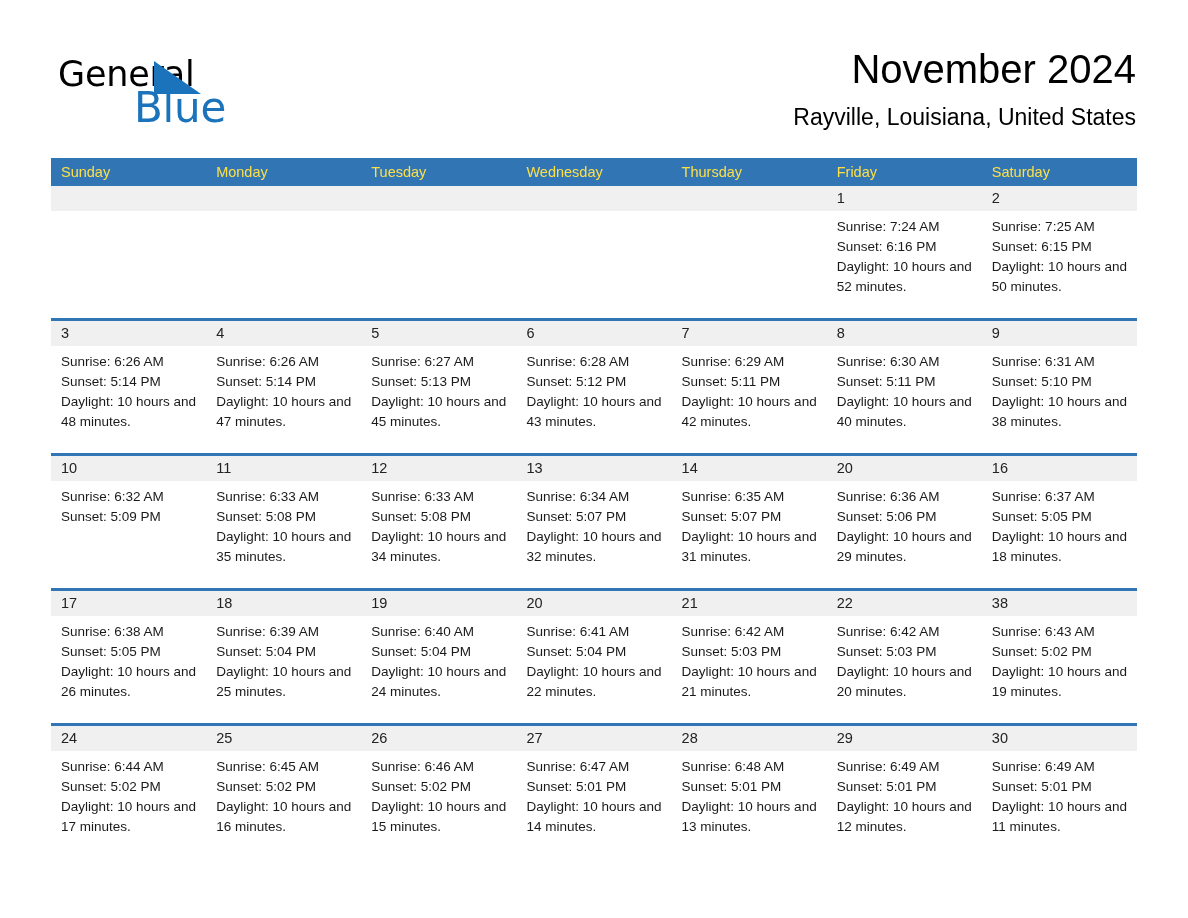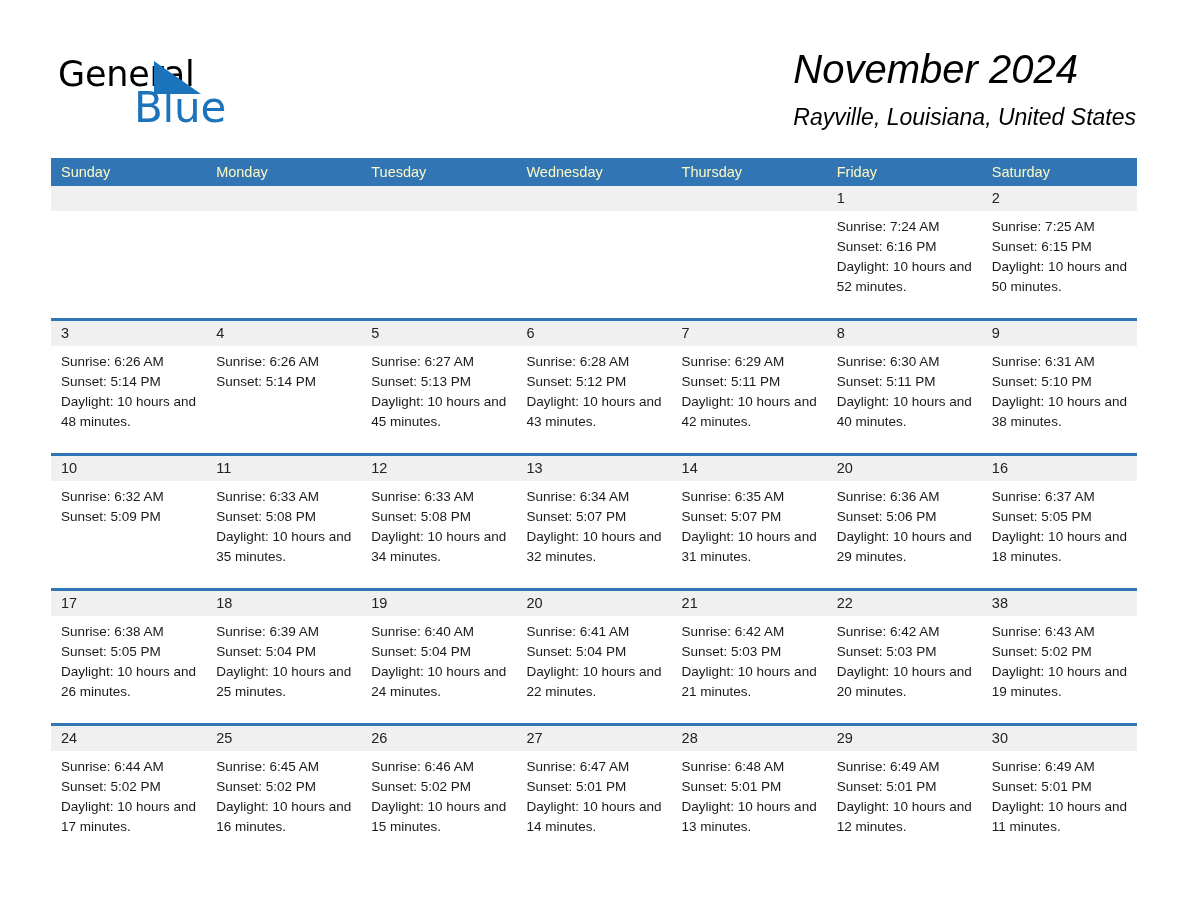--- a/index.html
+++ b/index.html
@@ -65,22 +65,21 @@
     letter-spacing: -0.2px;
     color: #1b74bb;
     font-family: "DejaVu Sans", sans-serif;
     font-weight: 400;
   }
 
   .title-block {
     position: absolute;
     right: 52px;
     top: 44px;
-    text-align: left;
-    font-style: italic;
+    text-align: right;
   }
   .month-title {
     font-size: 40px;
     line-height: 50px;
     font-weight: 400;
     color: #000000;
     white-space: nowrap;
   }
   .location {
     margin-top: 10px;
@@ -98,21 +97,21 @@
     top: 158px;
     width: 1086px;
   }
   .dow-row {
     display: flex;
     background: #3175b5;
     height: 28px;
   }
   .dow {
     flex: 1 1 0;
-    color: #fef9c3;
+    color: #fde047;
     font-size: 14.5px;
     line-height: 28px;
     padding-left: 10px;
     box-sizing: border-box;
     white-space: nowrap;
     overflow: hidden;
   }
   .week {
     display: flex;
     border-top: 3px solid #3175b5;
@@ -224,20 +223,21 @@
               <div>Sunrise: 6:26 AM</div>
               <div>Sunset: 5:14 PM</div>
               <div class="wrap">Daylight: 10 hours and 48 minutes.</div>
             </div>
           </div>
           <div class="cell">
             <div class="daynum">4</div>
             <div class="details">
               <div>Sunrise: 6:26 AM</div>
               <div>Sunset: 5:14 PM</div>
+              <div class="wrap">Daylight: 10 hours and 47 minutes.</div>
             </div>
           </div>
           <div class="cell">
             <div class="daynum">5</div>
             <div class="details">
               <div>Sunrise: 6:27 AM</div>
               <div>Sunset: 5:13 PM</div>
               <div class="wrap">Daylight: 10 hours and 45 minutes.</div>
             </div>
           </div>

